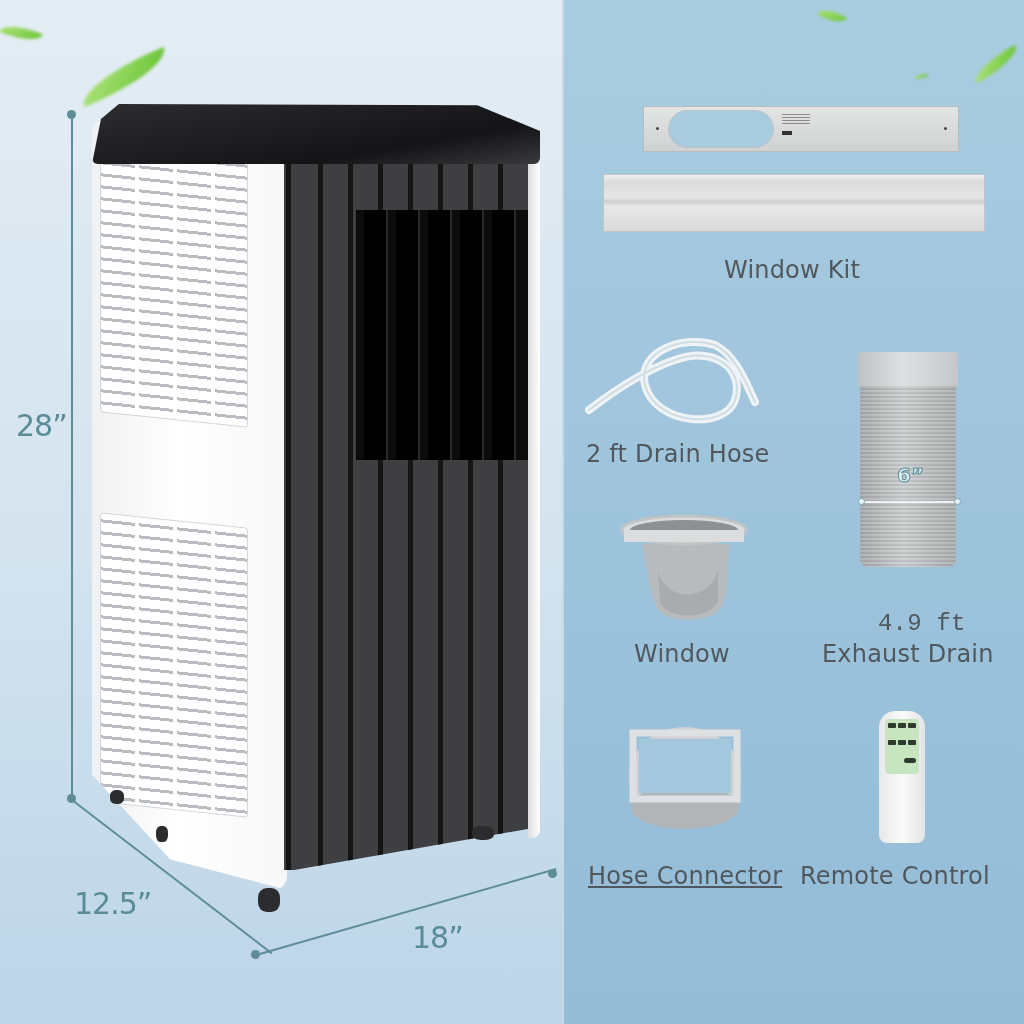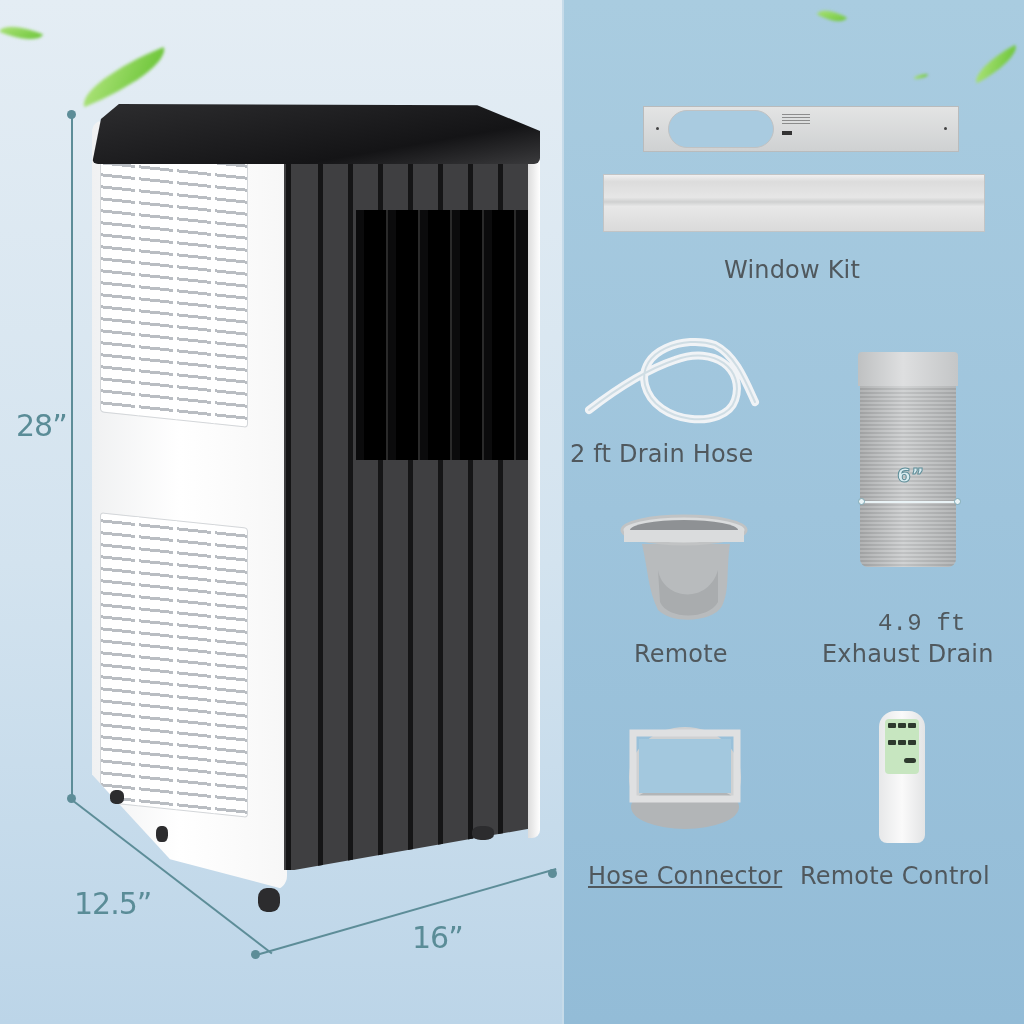--- a/index.html
+++ b/index.html
@@ -130,40 +130,40 @@
 <div class="dim-line" style="left:71px;top:114px;width:2px;height:684px;"></div>
 <div class="dim-dot" style="left:67px;top:794px;"></div>
 <div class="dim-label" style="left:16px;top:408px;">28”</div>
 
 <div class="dim-line" style="left:71px;top:798px;width:254px;transform:rotate(37.5deg);"></div>
 <div class="dim-dot" style="left:251px;top:950px;"></div>
 <div class="dim-label" style="left:74px;top:886px;">12.5”</div>
 
 <div class="dim-line" style="left:256px;top:954px;width:312px;transform:rotate(-16deg);"></div>
 <div class="dim-dot" style="left:548px;top:869px;"></div>
-<div class="dim-label" style="left:412px;top:920px;">16”</div>
+<div class="dim-label" style="left:412px;top:920px;">18”</div>
 
 <div>
   <div class="window-plate">
     <div class="hole"></div>
     <div class="label-sticker"></div>
     <div class="arrow"></div>
     <div class="screw" style="left:12px;top:20px;"></div>
     <div class="screw" style="left:300px;top:20px;"></div>
   </div>
   <div class="window-rail"></div>
   <div class="acc-label" style="left:724px;top:256px;">Window Kit</div>
 </div>
 
 <div>
   <svg class="drain-hose" viewBox="0 0 175 110">
     <path d="M4 80 C 30 60, 60 40, 90 30 C 130 15, 160 40, 150 70 C 140 100, 70 95, 60 55 C 52 20, 100 5, 130 15 C 150 25, 160 50, 170 72" fill="none" stroke="#f4f6f7" stroke-width="8" stroke-linecap="round" opacity="0.95"></path>
     <path d="M4 80 C 30 60, 60 40, 90 30 C 130 15, 160 40, 150 70 C 140 100, 70 95, 60 55 C 52 20, 100 5, 130 15 C 150 25, 160 50, 170 72" fill="none" stroke="#cfdde4" stroke-width="2" stroke-linecap="round"></path>
   </svg>
-  <div class="acc-label" style="left:570px;top:440px;">2 ft Drain Hose</div>
+  <div class="acc-label" style="left:586px;top:440px;">2 ft Drain Hose</div>
 </div>
 
 <div>
   <div class="exhaust-hose">
     <div class="tube"></div>
     <div class="cap"></div>
   </div>
   <div class="hose-dim-line"></div>
   <div class="hose-dim-dot" style="left:858px;top:498px;"></div>
   <div class="hose-dim-dot" style="left:954px;top:498px;"></div>
@@ -173,21 +173,21 @@
 </div>
 
 <div>
   <svg class="adapter" viewBox="0 0 132 112">
     <path d="M24 34 C 30 60, 30 80, 40 100 C 55 115, 95 112, 104 96 C 112 80, 108 60, 112 34 Z" fill="#b8bbbd"></path>
     <path d="M40 60 C 45 90, 90 95, 100 60 L 100 92 C 90 110, 50 110, 42 92 Z" fill="#a9acae"></path>
     <ellipse cx="66" cy="20" rx="62" ry="14" fill="#dadcdd" stroke="#c1c3c4" stroke-width="3"></ellipse>
     <ellipse cx="66" cy="20" rx="54" ry="10" fill="#8e9194"></ellipse>
     <rect x="6" y="20" width="120" height="12" fill="#dadcdd"></rect>
   </svg>
-  <div class="acc-label" style="left:634px;top:640px;">Remote</div>
+  <div class="acc-label" style="left:634px;top:640px;">Window</div>
 </div>
 
 <div>
   <svg class="hose-connector" viewBox="0 0 118 105">
     <ellipse cx="60" cy="52" rx="56" ry="50" fill="#cfd1d2"></ellipse>
     <ellipse cx="60" cy="82" rx="54" ry="22" fill="#b2b5b7"></ellipse>
     <rect x="8" y="8" width="104" height="66" fill="none" stroke="#dfe0e1" stroke-width="7"></rect>
     <rect x="14" y="14" width="92" height="54" fill="#a3c8de"></rect>
   </svg>
   <div class="acc-label" style="left:588px;top:862px;text-decoration:underline;">Hose Connector</div>

